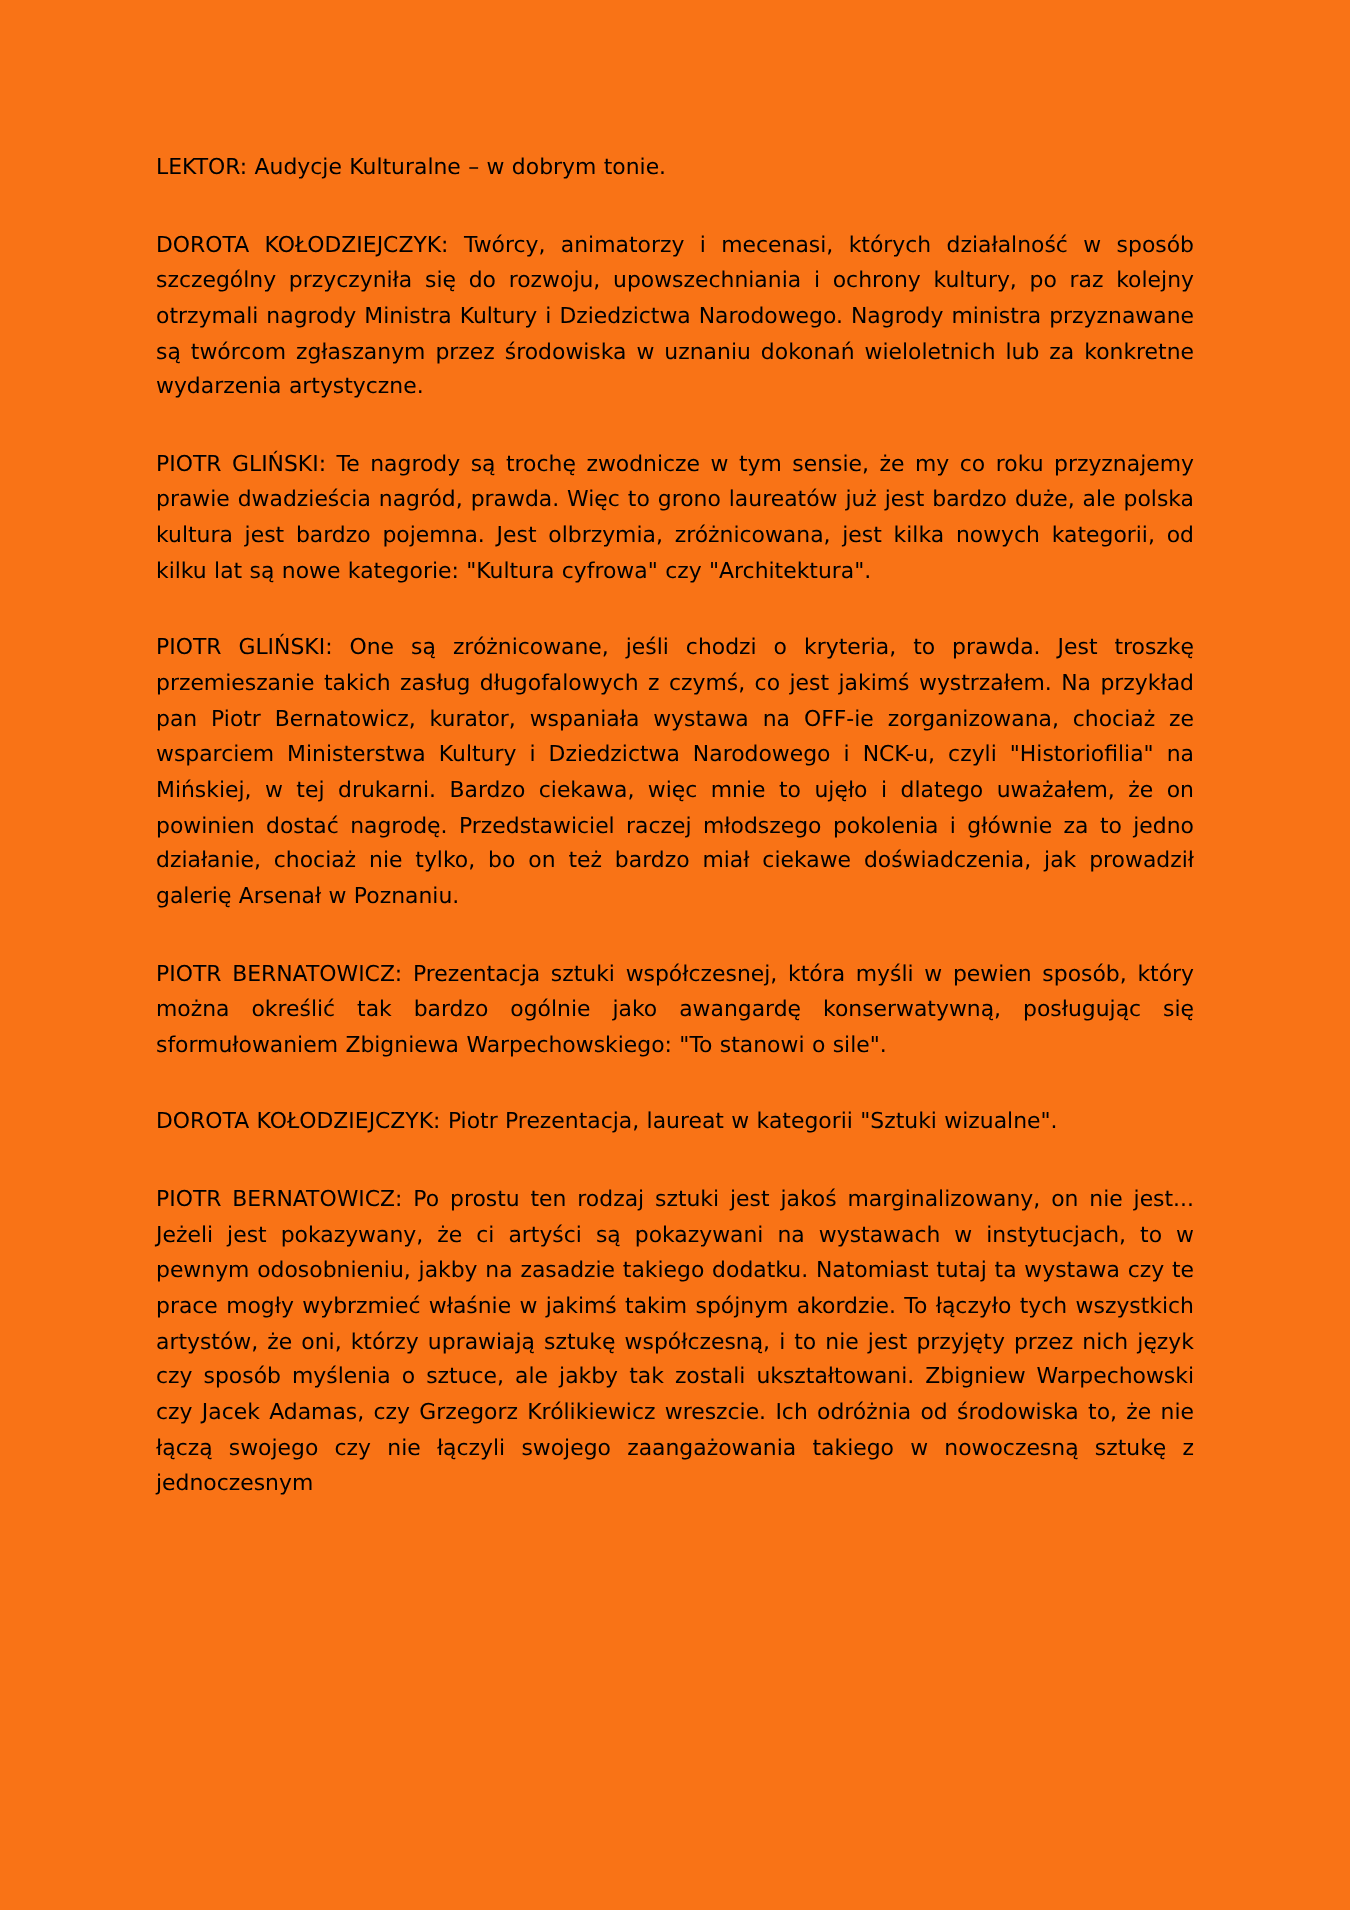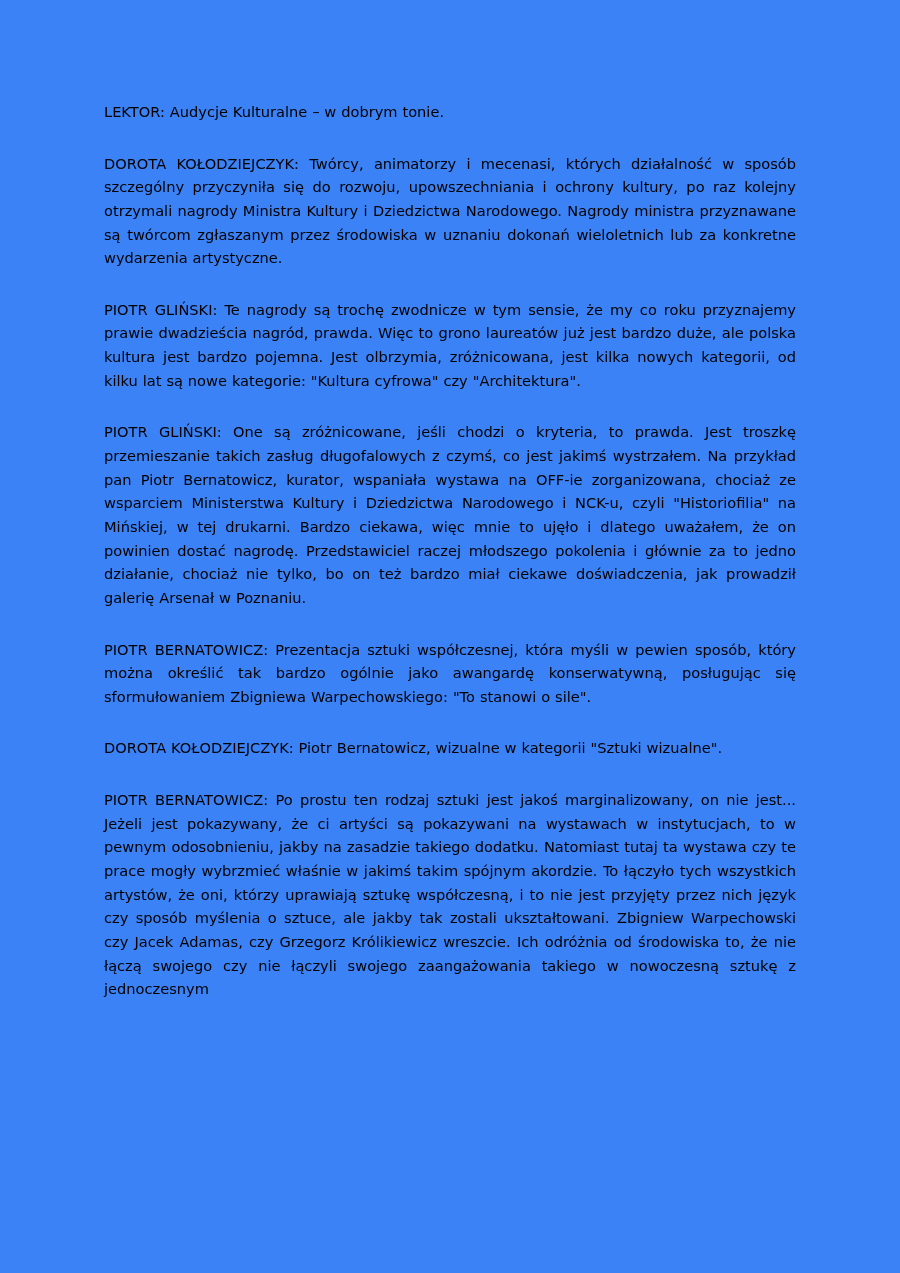--- a/index.html
+++ b/index.html
@@ -12,21 +12,21 @@
     height: 1273px;
     font-family: "DejaVu Sans", sans-serif;
     color: #000000;
   }
   .page {
     position: relative;
     width: 900px;
     height: 1273px;
     box-sizing: border-box;
     padding: 100px 72px 60px 104px;
-    background: #3b82f6;
+    background: #f97316;
   }
   .doc-body {
     width: 692px;
   }
   p.para {
     margin: 0 0 28px 0;
     font-size: 14.6px;
     line-height: 1.62;
     text-align: justify;
     text-justify: inter-word;
@@ -63,21 +63,21 @@
 
     <p class="para">
       <span class="speaker">PIOTR GLIŃSKI:</span><span> One są zróżnicowane, jeśli chodzi o kryteria, to prawda. Jest troszkę przemieszanie takich zasług długofalowych z czymś, co jest jakimś wystrzałem. Na przykład pan Piotr Bernatowicz, kurator, wspaniała wystawa na OFF-ie zorganizowana, chociaż ze wsparciem Ministerstwa Kultury i Dziedzictwa Narodowego i NCK-u, czyli "Historiofilia" na Mińskiej, w tej drukarni. Bardzo ciekawa, więc mnie to ujęło i dlatego uważałem, że on powinien dostać nagrodę. Przedstawiciel raczej młodszego pokolenia i głównie za to jedno działanie, chociaż nie tylko, bo on też bardzo miał ciekawe doświadczenia, jak prowadził galerię Arsenał w Poznaniu.</span>
     </p>
 
     <p class="para">
       <span class="speaker">PIOTR BERNATOWICZ:</span><span> Prezentacja sztuki współczesnej, która myśli w pewien sposób, który można określić tak bardzo ogólnie jako awangardę konserwatywną, posługując się sformułowaniem Zbigniewa Warpechowskiego: "To stanowi o sile".</span>
     </p>
 
     <p class="para">
-      <span class="speaker">DOROTA KOŁODZIEJCZYK:</span><span class="bold"> Piotr Bernatowicz, wizualne w kategorii "Sztuki wizualne".</span>
+      <span class="speaker">DOROTA KOŁODZIEJCZYK:</span><span class="bold"> Piotr Prezentacja, laureat w kategorii "Sztuki wizualne".</span>
     </p>
 
     <p class="para">
       <span class="speaker">PIOTR BERNATOWICZ:</span><span> Po prostu ten rodzaj sztuki jest jakoś marginalizowany, on nie jest... Jeżeli jest pokazywany, że ci artyści są pokazywani na wystawach w instytucjach, to w pewnym odosobnieniu, jakby na zasadzie takiego dodatku. Natomiast tutaj ta wystawa czy te prace mogły wybrzmieć właśnie w jakimś takim spójnym akordzie. To łączyło tych wszystkich artystów, że oni, którzy uprawiają sztukę współczesną, i to nie jest przyjęty przez nich język czy sposób myślenia o sztuce, ale jakby tak zostali ukształtowani. Zbigniew Warpechowski czy Jacek Adamas, czy Grzegorz Królikiewicz wreszcie. Ich odróżnia od środowiska to, że nie łączą swojego czy nie łączyli swojego zaangażowania takiego w nowoczesną sztukę z jednoczesnym</span>
     </p>
 
   </div>
 </div>
 
 </body></html>

